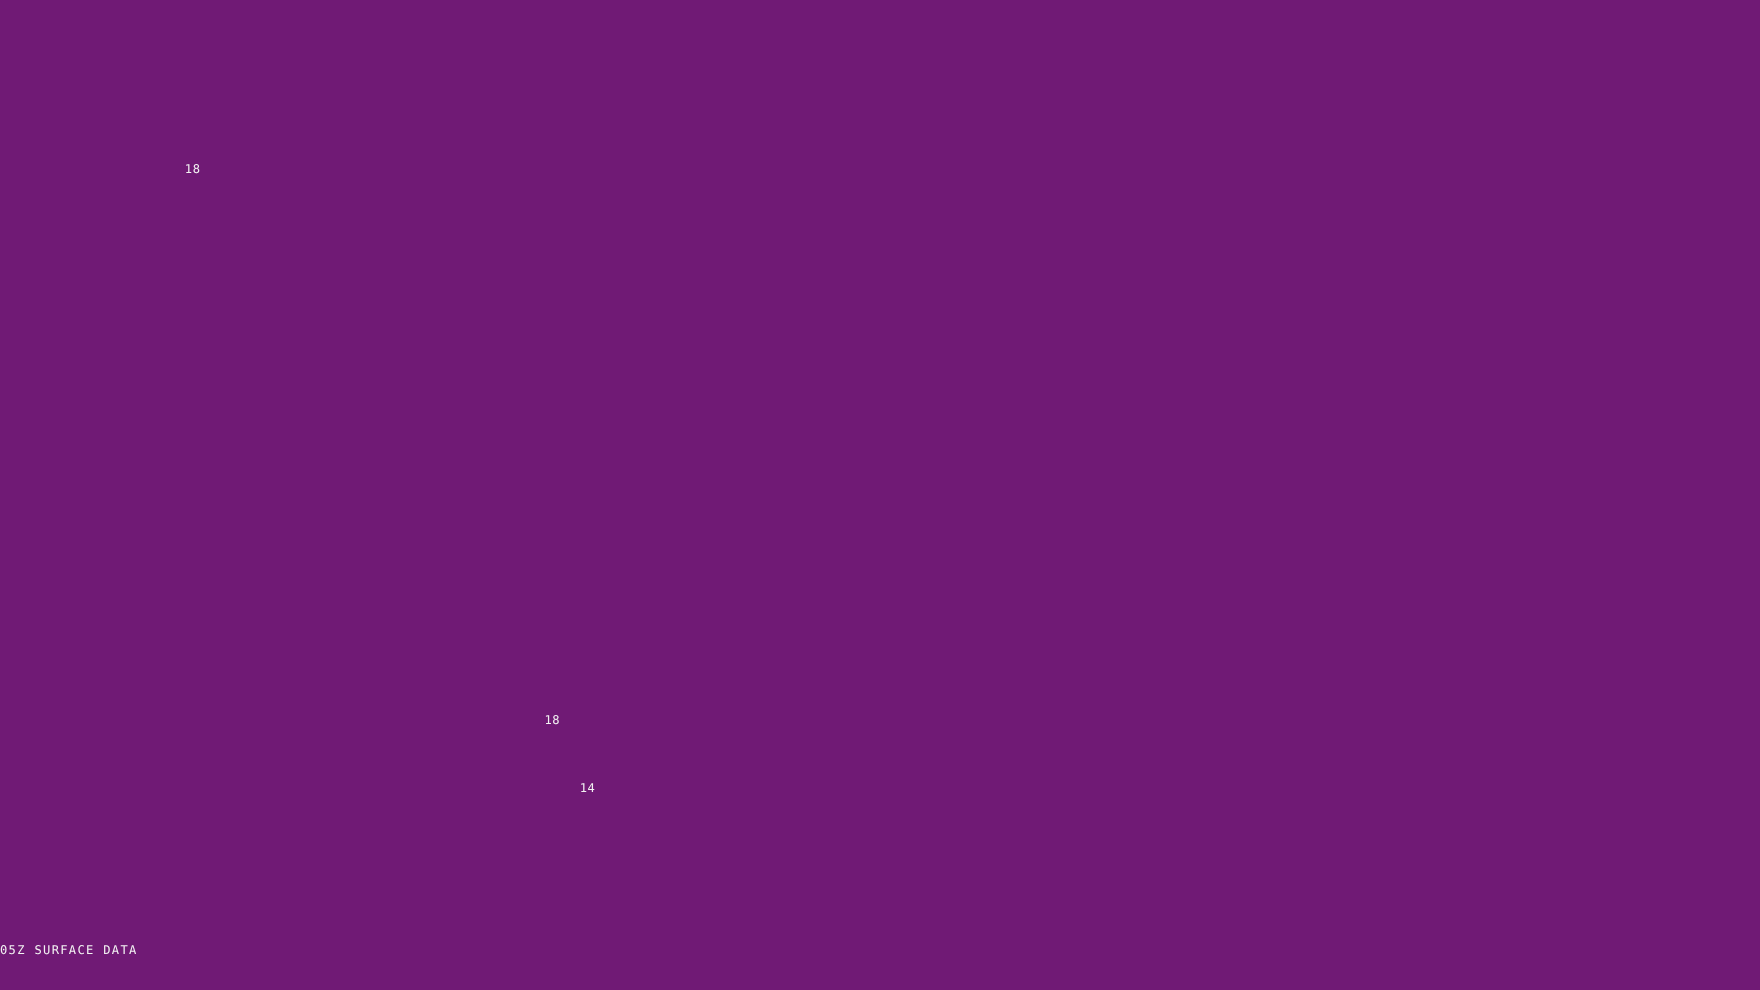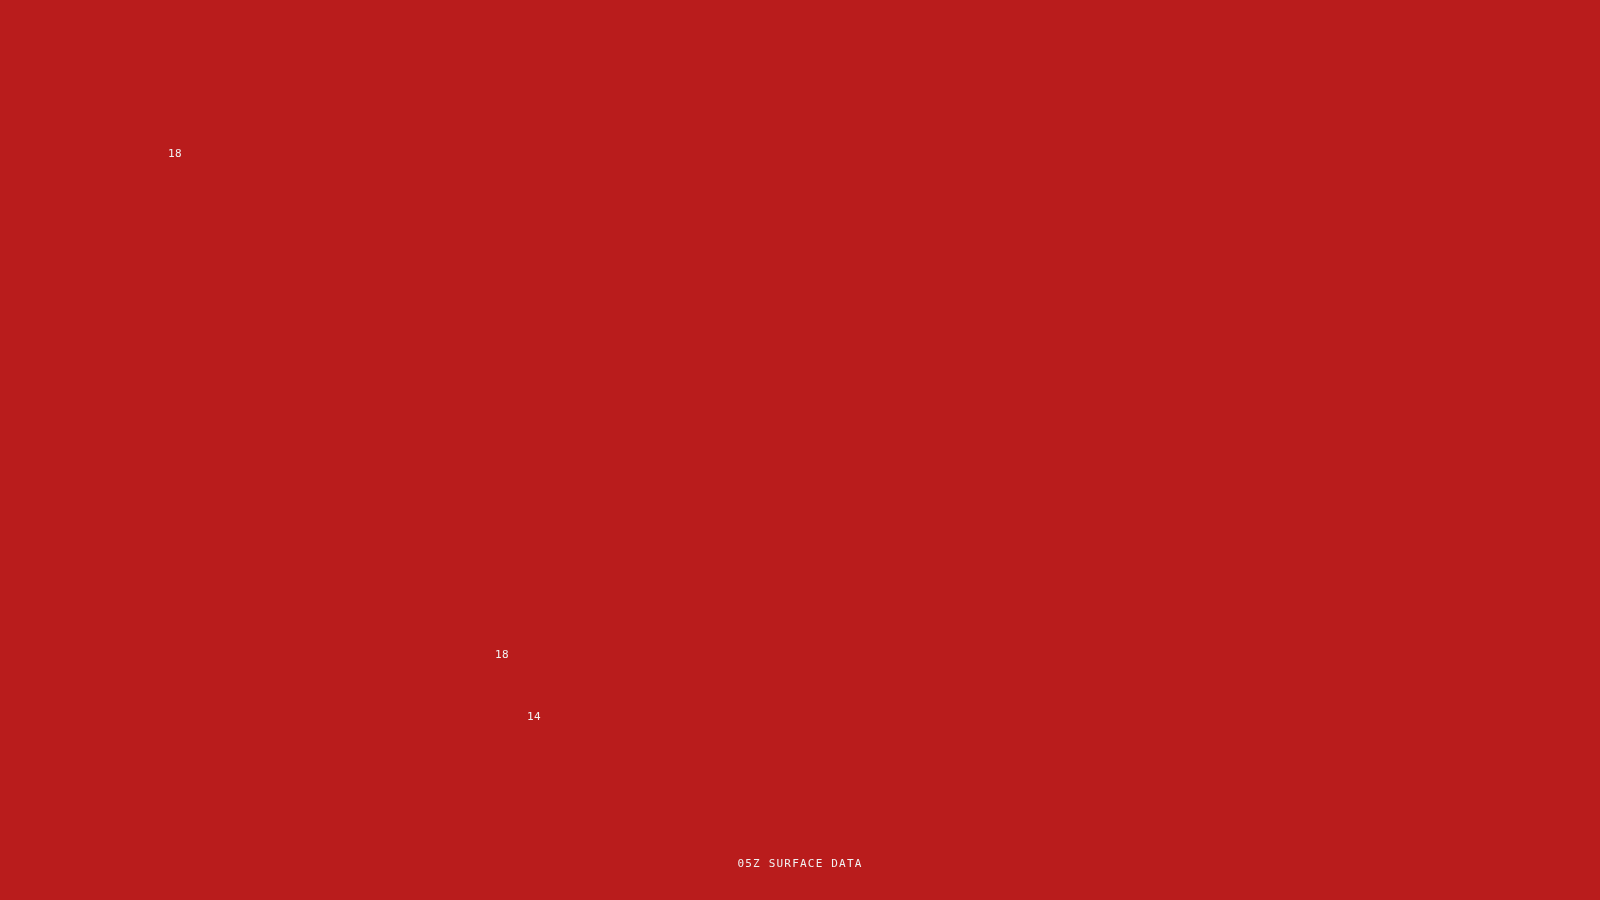--- a/index.html
+++ b/index.html
@@ -4,38 +4,37 @@
 <style>
   html, body {
     margin: 0;
     padding: 0;
     background: #000000;
   }
   #map-canvas {
     position: relative;
     width: 1600px;
     height: 900px;
-    background: #b91c1c;
+    background: #701a75;
     overflow: hidden;
     font-family: "DejaVu Sans Mono", monospace;
   }
   .station-label {
     position: absolute;
     color: #f2f2f2;
     font-family: "DejaVu Sans Mono", monospace;
     font-size: 11px;
     line-height: 11px;
     letter-spacing: 0.5px;
     white-space: nowrap;
   }
   .footer-caption {
     position: absolute;
     left: 0;
     width: 100%;
-    text-align: center;
     color: #f2f2f2;
     font-family: "DejaVu Sans Mono", monospace;
     font-size: 11px;
     line-height: 12px;
     letter-spacing: 1.2px;
     white-space: nowrap;
   }
 </style>
 </head>
 <body>

